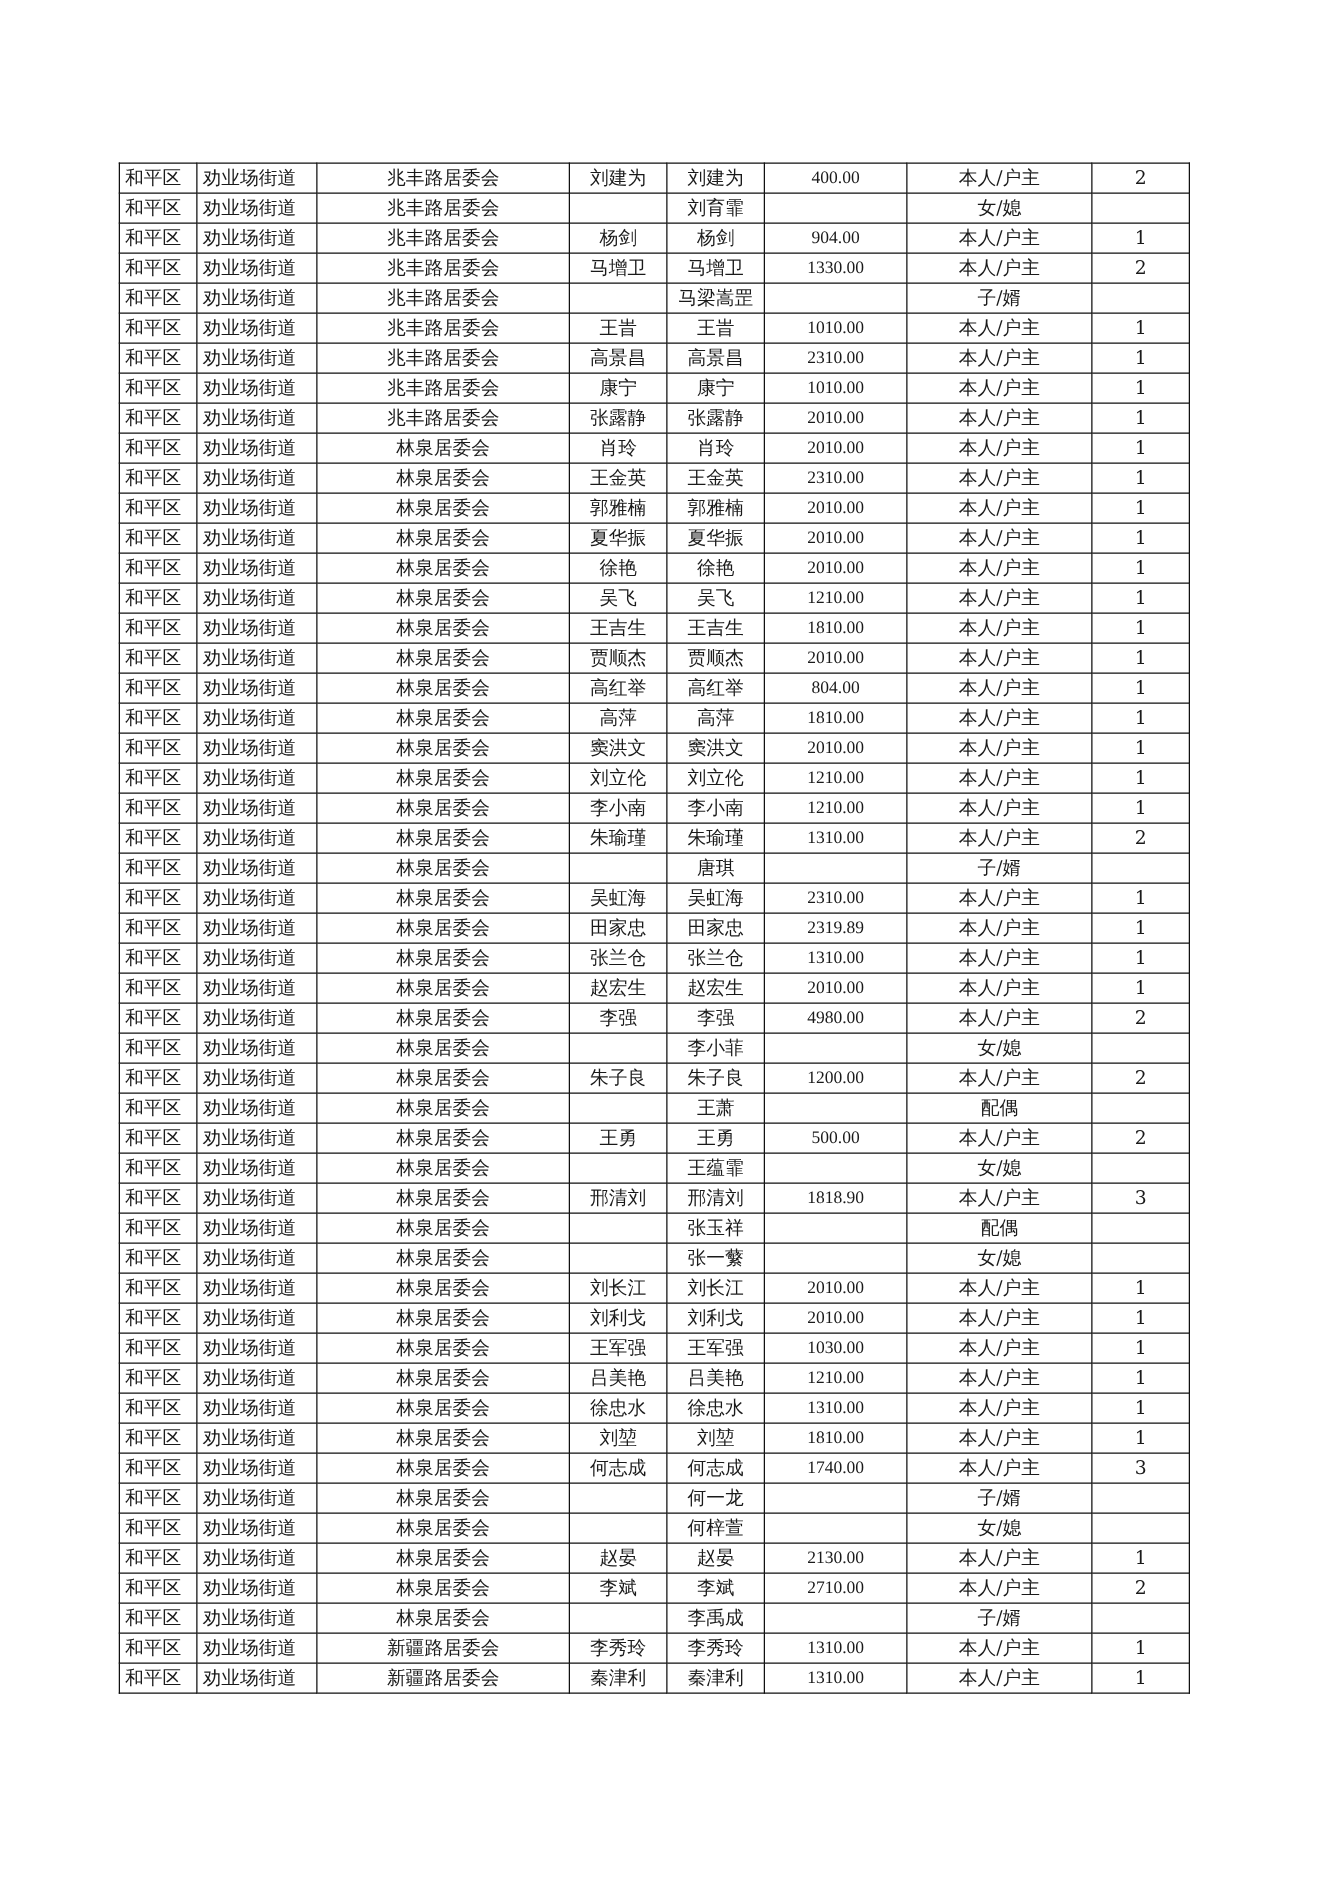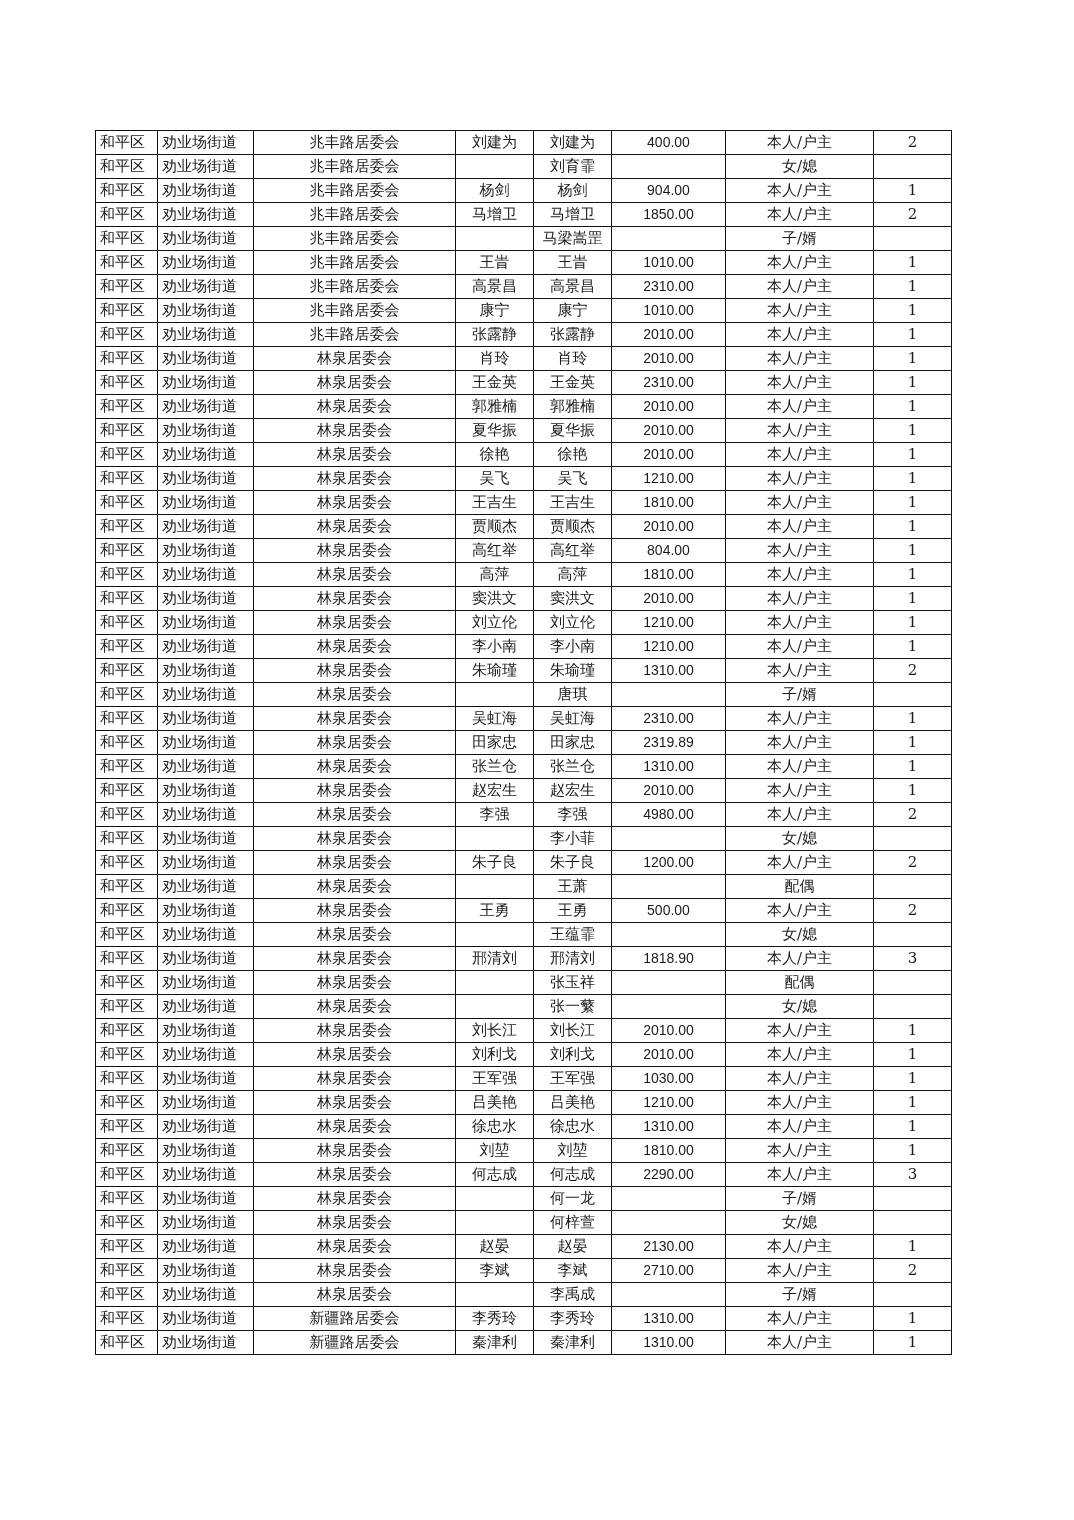--- a/index.html
+++ b/index.html
@@ -9,21 +9,21 @@
     border-collapse: collapse; table-layout: fixed;
     font-family: "DejaVu Serif", "Liberation Serif", serif;
     font-size: 15px; color: #1a1a1a;
   }
   table.sheet td {
     border: 1.5px solid #111;
     height: 23px; padding: 0; line-height: 23px;
     text-align: center; white-space: nowrap; overflow: hidden;
   }
   table.sheet td.c-district, table.sheet td.c-street { text-align: left; padding-left: 4px; }
-  table.sheet td.c-amount { font-family: Liberation Sans, sans-serif; font-size: 14px; }
+  table.sheet td.c-amount { font-family: Liberation Serif, serif; font-size: 14px; }
 </style>
 </head>
 <body>
 
 <table class="sheet">
   <colgroup>
     <col style="width:62px">
       <col style="width:96px">
       <col style="width:202px">
       <col style="width:78px">
@@ -62,21 +62,21 @@
         <td class="c-amount">904.00</td>
         <td class="c-relation">本人/户主</td>
         <td class="c-count">1</td>
       </tr>
       <tr>
         <td class="c-district">和平区</td>
         <td class="c-street">劝业场街道</td>
         <td class="c-committee">兆丰路居委会</td>
         <td class="c-head">马增卫</td>
         <td class="c-name">马增卫</td>
-        <td class="c-amount">1850.00</td>
+        <td class="c-amount">1330.00</td>
         <td class="c-relation">本人/户主</td>
         <td class="c-count">2</td>
       </tr>
       <tr>
         <td class="c-district">和平区</td>
         <td class="c-street">劝业场街道</td>
         <td class="c-committee">兆丰路居委会</td>
         <td class="c-head"></td>
         <td class="c-name">马梁嵩罡</td>
         <td class="c-amount"></td>
@@ -462,21 +462,21 @@
         <td class="c-amount">1810.00</td>
         <td class="c-relation">本人/户主</td>
         <td class="c-count">1</td>
       </tr>
       <tr>
         <td class="c-district">和平区</td>
         <td class="c-street">劝业场街道</td>
         <td class="c-committee">林泉居委会</td>
         <td class="c-head">何志成</td>
         <td class="c-name">何志成</td>
-        <td class="c-amount">2290.00</td>
+        <td class="c-amount">1740.00</td>
         <td class="c-relation">本人/户主</td>
         <td class="c-count">3</td>
       </tr>
       <tr>
         <td class="c-district">和平区</td>
         <td class="c-street">劝业场街道</td>
         <td class="c-committee">林泉居委会</td>
         <td class="c-head"></td>
         <td class="c-name">何一龙</td>
         <td class="c-amount"></td>

